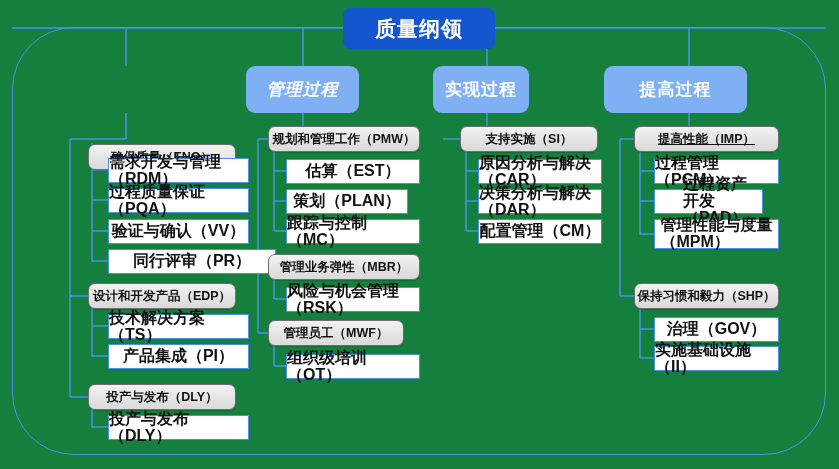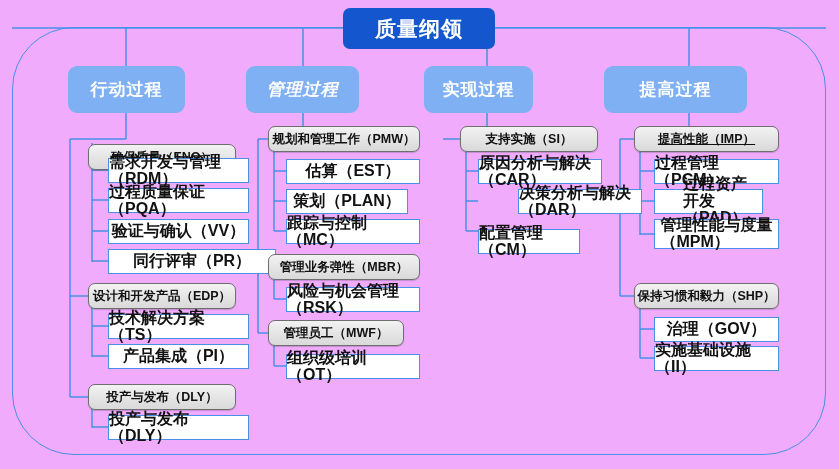--- a/index.html
+++ b/index.html
@@ -1,18 +1,18 @@
 <!DOCTYPE html>
 <html><head>
 <meta charset="utf-8">
 <style>
   html,body{margin:0;padding:0;background:#ffffff;}
   body{width:839px;height:469px;overflow:hidden;
        font-family:"Liberation Sans","DejaVu Sans",sans-serif;}
-  #stage{position:relative;width:839px;height:469px;background:#f0abfc;}
+  #stage{position:relative;width:839px;height:469px;background:#15803d;}
 
   
   .frame{position:absolute;left:12px;top:27px;width:814px;height:428px;
          border:1.6px solid #4a90e8;border-radius:62px;box-sizing:border-box;
          background:transparent;}
 
   
   #wires{position:absolute;left:0;top:0;width:839px;height:469px;}
 
   
@@ -102,23 +102,22 @@
       <path d="M640 143 V235"></path>
       <path d="M640 171 H654 M640 201 H654 M640 234 H654"></path>
 
       <path d="M640 300 V358"></path>
       <path d="M640 329 H654 M640 358 H654"></path>
     </g>
   </svg>
 
   <div class="root-title">质量纲领</div>
 
-  <div class="col-head" style="left:68px;top:66px;width:117px;">行动过程</div>
   <div class="col-head" style="left:246px;top:66px;width:113px;font-style:italic;">管理过程</div>
-  <div class="col-head" style="left:424px;top:66px;width:109px;">实现过程</div>
+  <div class="col-head" style="left:433px;top:66px;width:96px;">实现过程</div>
   <div class="col-head" style="left:604px;top:66px;width:143px;">提高过程</div>
 
   <div class="cat" style="left:88px;top:126px;width:148px;margin-top:18px;">确保质量（ENQ）</div>
   <div class="sub" style="left:108px;top:158px;width:141px;">需求开发与管理（RDM）</div>
   <div class="sub" style="left:108px;top:188px;width:141px;">过程质量保证（PQA）</div>
   <div class="sub" style="left:108px;top:219px;width:141px;">验证与确认（VV）</div>
   <div class="sub" style="left:108px;top:249px;width:168px;">同行评审（PR）</div>
 
   <div class="cat" style="left:88px;top:283px;width:148px;text-align:center;">设计和开发产品（EDP）</div>
   <div class="sub" style="left:108px;top:314px;width:141px;">技术解决方案（TS）</div>
@@ -133,22 +132,22 @@
   <div class="sub" style="left:286px;top:219px;width:134px;">跟踪与控制（MC）</div>
 
   <div class="cat" style="left:268px;top:254px;width:152px;">管理业务弹性（MBR）</div>
   <div class="sub" style="left:286px;top:287px;width:134px;">风险与机会管理（RSK）</div>
 
   <div class="cat" style="left:268px;top:320px;width:136px;">管理员工（MWF）</div>
   <div class="sub" style="left:286px;top:354px;width:134px;">组织级培训（OT）</div>
 
   <div class="cat" style="left:460px;top:126px;width:138px;">支持实施（SI）</div>
   <div class="sub" style="left:478px;top:159px;width:124px;">原因分析与解决（CAR）</div>
-  <div class="sub" style="left:478px;top:189px;width:124px;margin-left:40px;">决策分析与解决（DAR）</div>
-  <div class="sub" style="left:478px;top:229px;width:102px;">配置管理（CM）</div>
+  <div class="sub" style="left:478px;top:189px;width:124px;">决策分析与解决（DAR）</div>
+  <div class="sub" style="left:478px;top:219px;width:124px;">配置管理（CM）</div>
 
   <div class="cat" style="left:634px;top:126px;width:145px;text-decoration:underline;">提高性能（IMP）</div>
   <div class="sub" style="left:654px;top:159px;width:125px;">过程管理（PCM）</div>
   <div class="sub" style="left:654px;top:189px;width:109px;padding-left:28px;">过程资产开发（PAD）</div>
   <div class="sub two-line" style="left:654px;top:219px;width:125px;">管理性能与度量<br>（MPM）</div>
 
   <div class="cat" style="left:634px;top:283px;width:145px;">保持习惯和毅力（SHP）</div>
   <div class="sub" style="left:654px;top:317px;width:125px;">治理（GOV）</div>
   <div class="sub" style="left:654px;top:346px;width:125px;">实施基础设施（II）</div>
 

